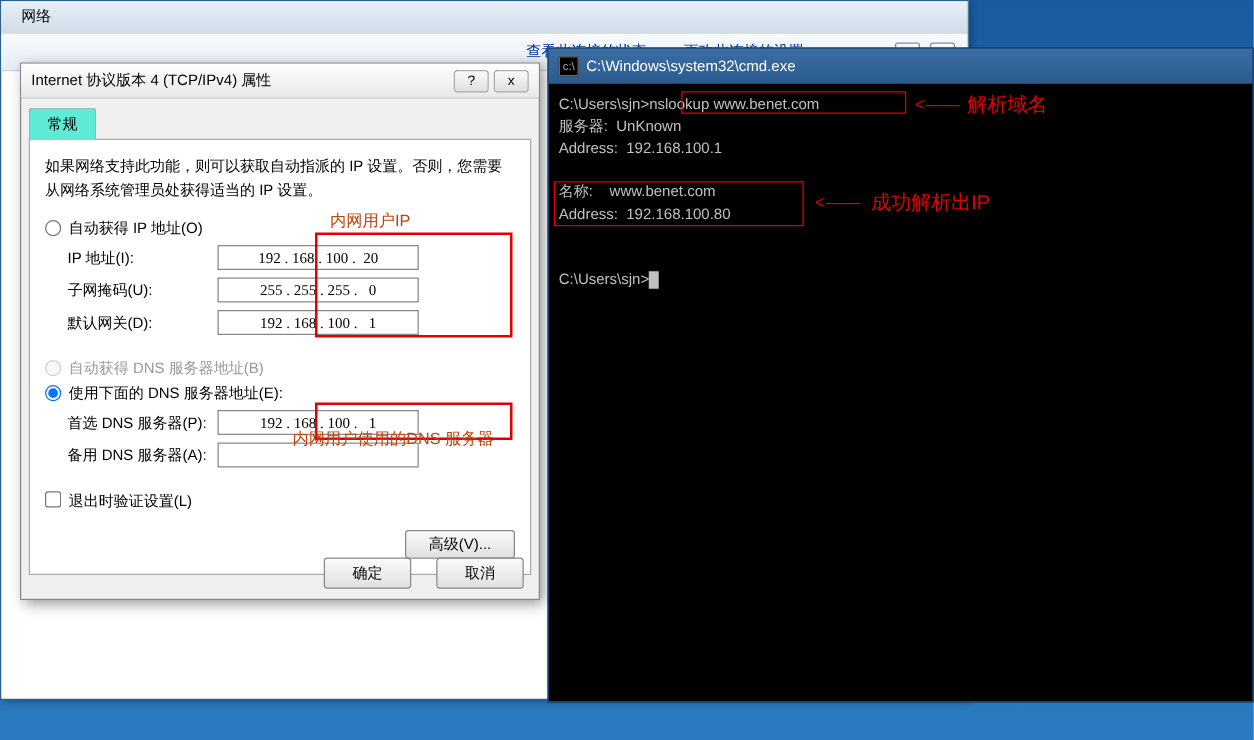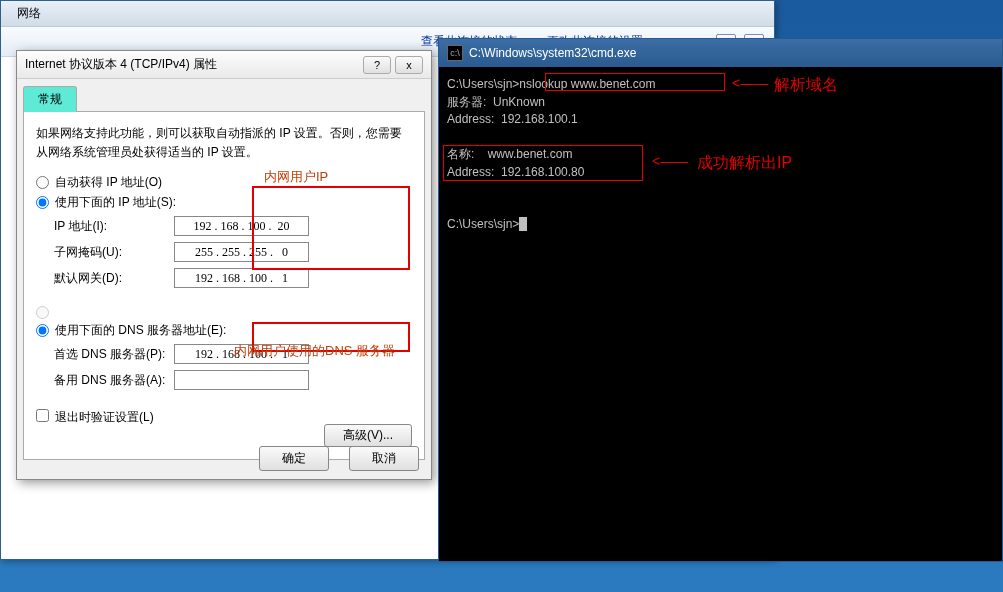--- a/index.html
+++ b/index.html
@@ -17,21 +17,21 @@
     .tabs{display:flex;border-bottom:1px solid #aaa}
     .tab{padding:4px 14px;border:1px solid #aaa;border-bottom:none;background:#5eead4;position:relative;top:1px;border-radius:3px 3px 0 0}
     .tab-panel{background:#fff;border:1px solid #aaa;border-top:none;padding:12px;height:348px;position:relative}
     .desc{line-height:1.6;margin-bottom:12px}
     .radio-row{display:flex;align-items:center;margin:3px 0}
     .radio-row input[type=radio]{margin-right:6px}
     .radio-row.disabled{color:#999}
     .fields{margin-left:18px}
     .field-row{display:flex;align-items:center;margin:4px 0;height:22px}
     .field-row label{width:120px}
-    .ip-input{width:135px;height:20px;border:1px solid #888;background:#fff;text-align:center;font-family:Tahoma}
+    .ip-input{width:161px;height:20px;border:1px solid #888;background:#fff;text-align:center;font-family:Tahoma}
     .redbox1{position:absolute;border:2px solid #e40000;left:228px;top:74px;width:158px;height:84px;pointer-events:none}
     .redbox2{position:absolute;border:2px solid #e40000;left:228px;top:210px;width:158px;height:30px;pointer-events:none}
     .redlabel{position:absolute;color:#c2410c;font-size:13px}
     .chk-row{display:flex;align-items:flex-start;margin-top:18px}
     .chk-row input{margin-right:6px}
     .adv-btn{position:absolute;right:12px;bottom:12px;padding:2px 18px;border:1px solid #888;background:linear-gradient(#fafafa,#e0e0e0);border-radius:3px;cursor:pointer}
     .dlg-footer{position:absolute;bottom:8px;right:12px;display:flex;gap:20px}
     .footer-btn{padding:3px 22px;border:1px solid #888;background:linear-gradient(#fafafa,#e0e0e0);border-radius:3px;cursor:pointer}
     .cmd{position:absolute;left:438px;top:38px;width:565px;height:524px;background:#000;border:1px solid #245a8f}
     .cmd-titlebar{height:28px;background:linear-gradient(#3b6ea5,#2a5a8f);display:flex;align-items:center;padding:0 8px;color:#fff}
@@ -71,42 +71,39 @@
     <div class="tabs">
       <div class="tab">常规</div>
     </div>
     <div class="tab-panel">
       <div class="desc">如果网络支持此功能，则可以获取自动指派的 IP 设置。否则，您需要从网络系统管理员处获得适当的 IP 设置。</div>
 
       <div class="radio-row">
         <input type="radio" name="ipmode" style="">
         <label>自动获得 IP 地址(O)</label>
       </div>
-      <div class="radio-row">
-        <input type="radio" name="ipmode" checked="" style="">
-        <label>使用下面的 IP 地址(S):</label>
-      </div>
       <div class="fields">
         <div class="field-row">
           <label>IP 地址(I):</label>
           <input class="ip-input" value="192 . 168 . 100 .  20" style="">
         </div>
         <div class="field-row">
           <label>子网掩码(U):</label>
           <input class="ip-input" value="255 . 255 . 255 .   0" style="">
         </div>
         <div class="field-row">
           <label>默认网关(D):</label>
           <input class="ip-input" value="192 . 168 . 100 .   1" style="">
         </div>
       </div>
 
       <div style="height:10px"></div>
       <div class="radio-row disabled">
         <input type="radio" name="dnsmode" disabled="" style="">
+        <label>自动获得 DNS 服务器地址(B)</label>
       </div>
       <div class="radio-row">
         <input type="radio" name="dnsmode" checked="" style="">
         <label>使用下面的 DNS 服务器地址(E):</label>
       </div>
       <div class="fields">
         <div class="field-row">
           <label>首选 DNS 服务器(P):</label>
           <input class="ip-input" value="192 . 168 . 100 .   1" style="">
         </div>

